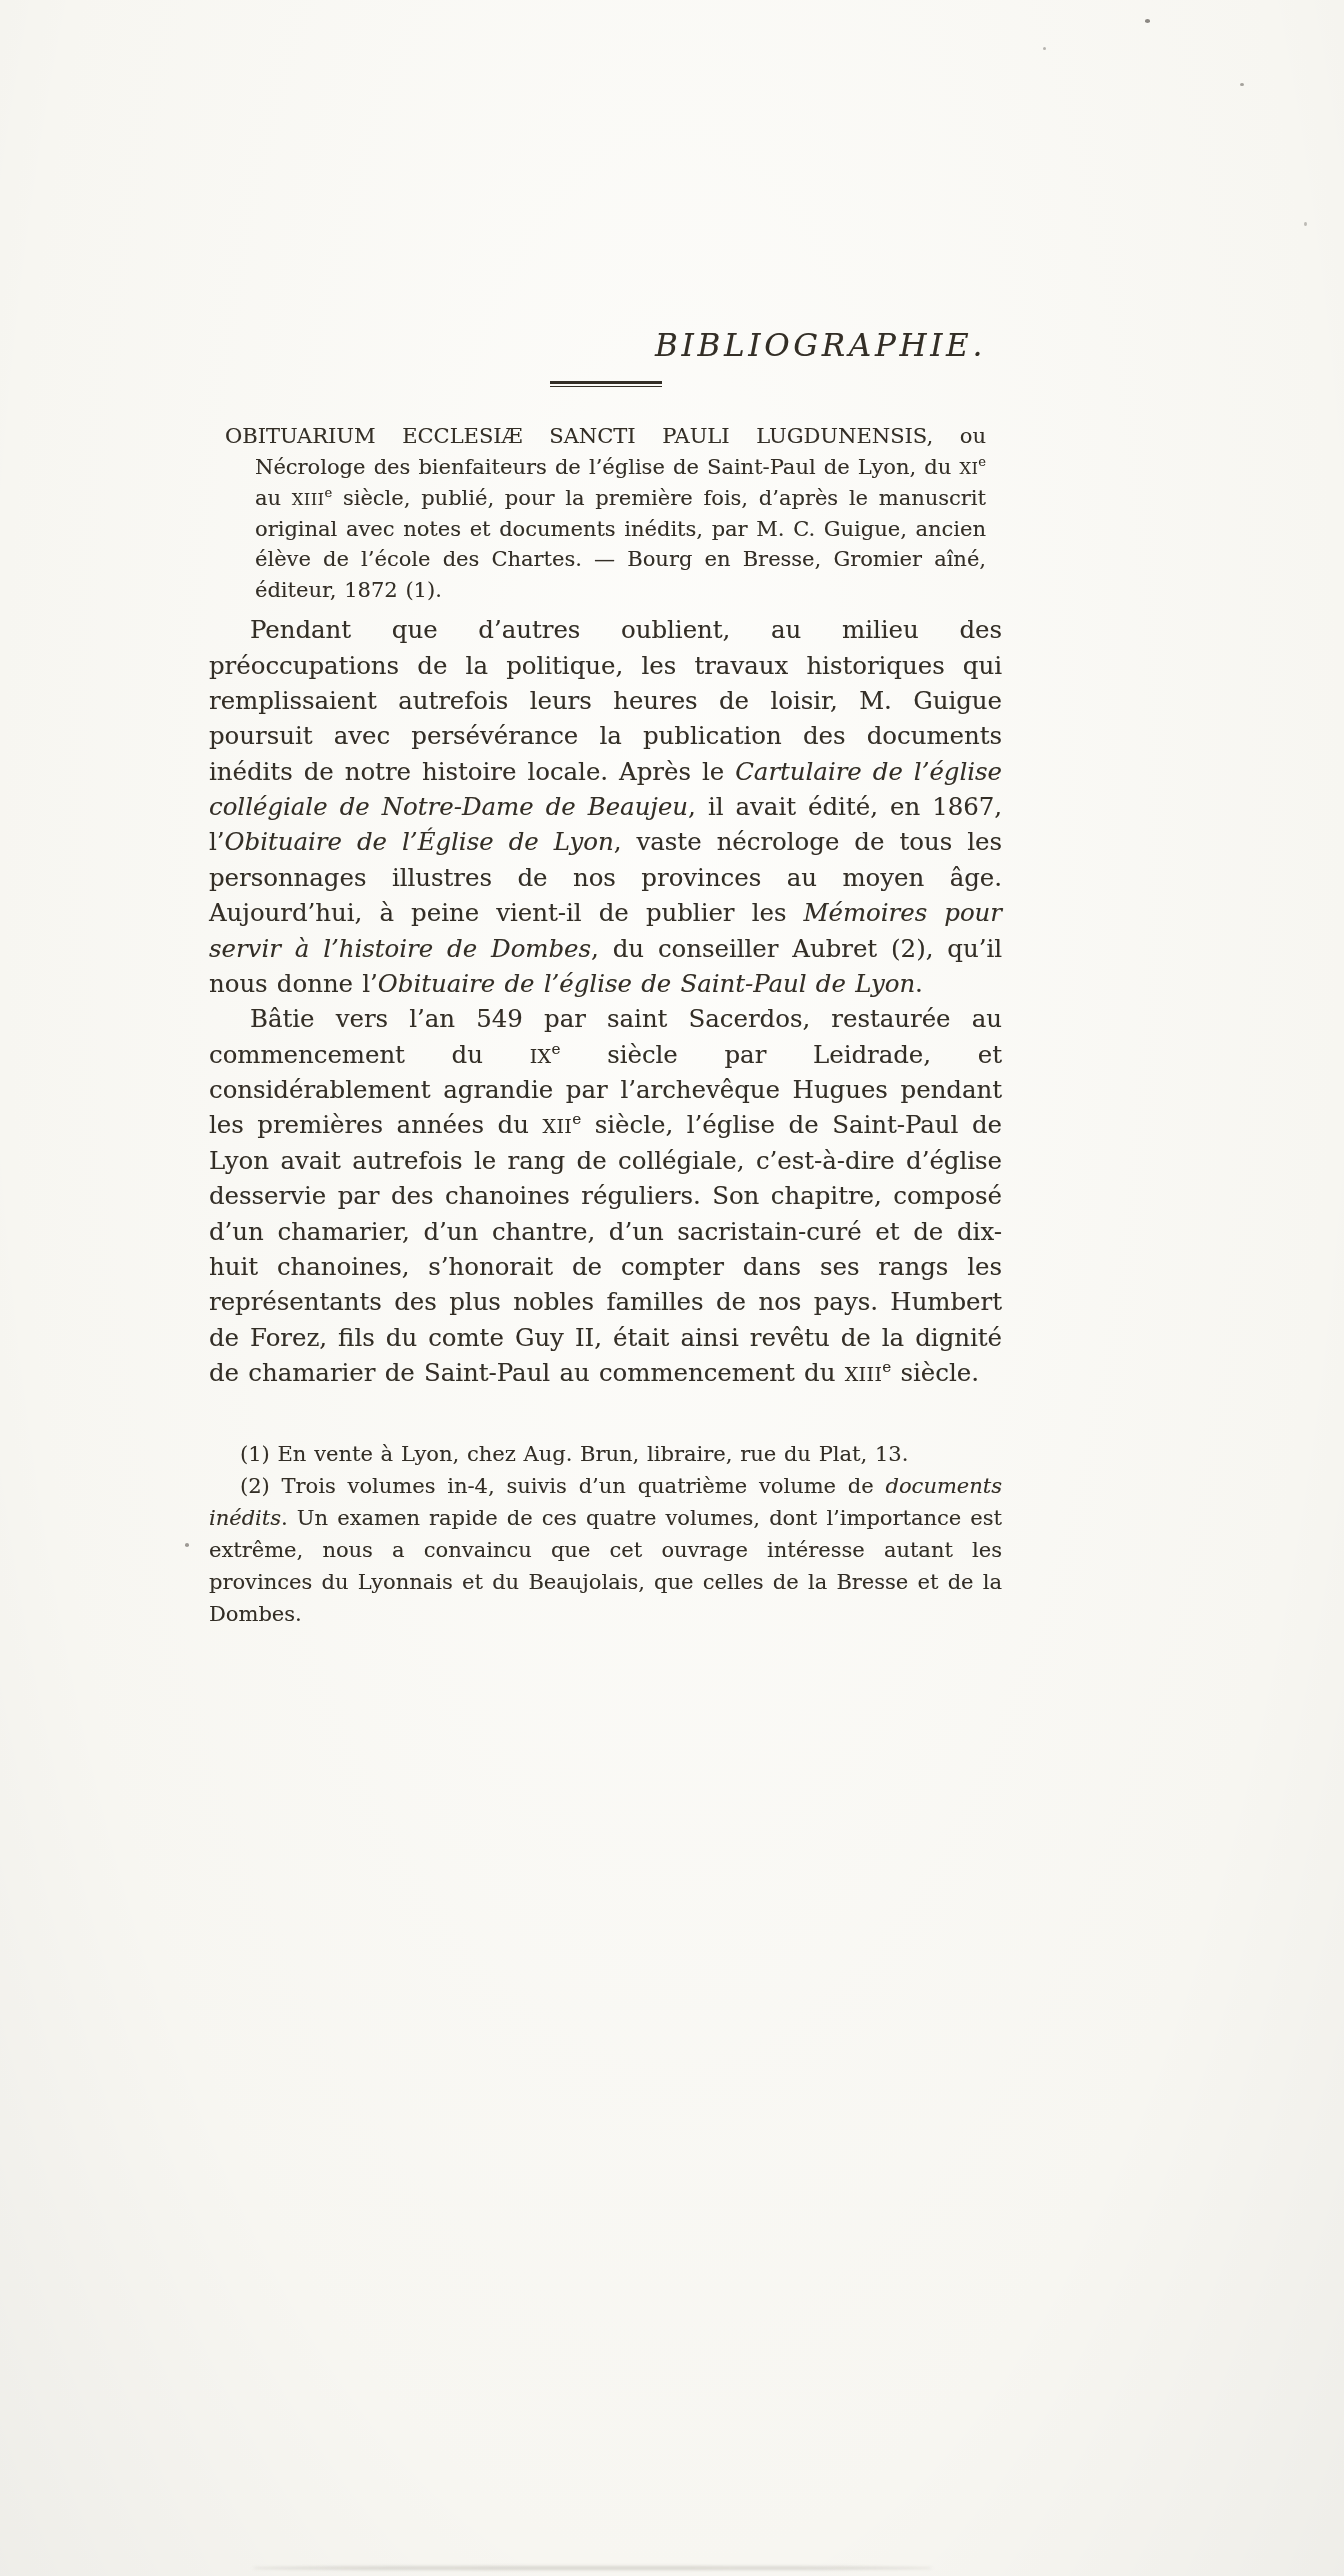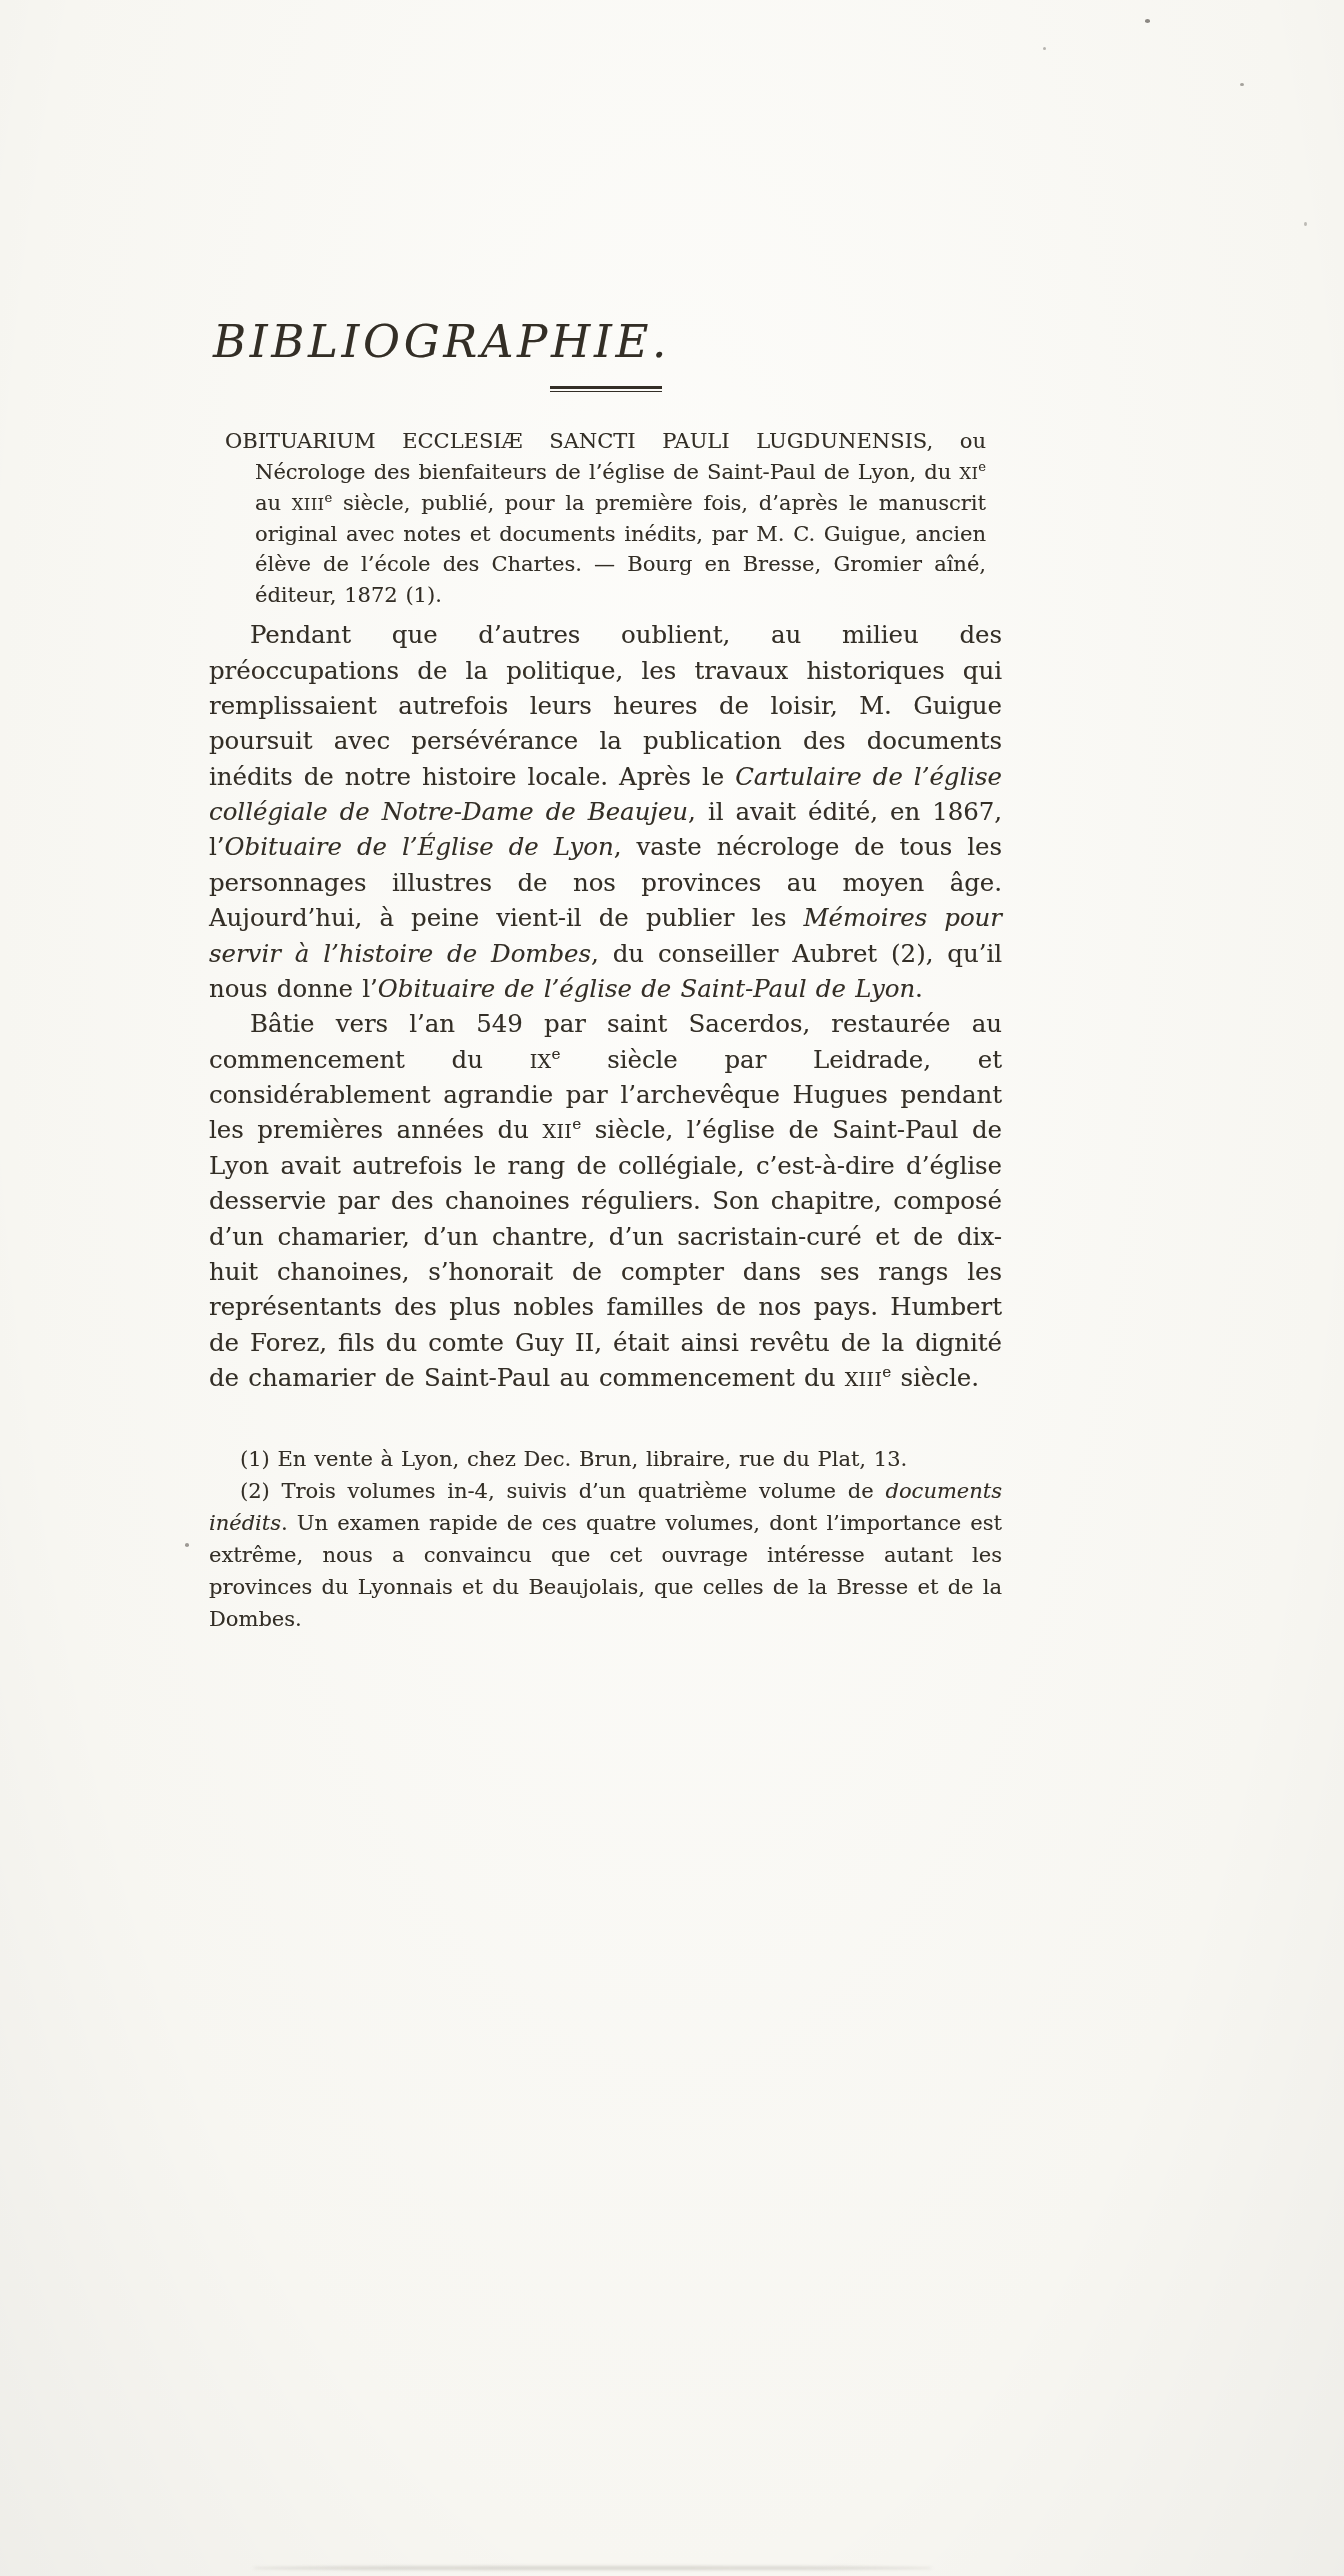--- a/index.html
+++ b/index.html
@@ -12,23 +12,23 @@
     background:var(--paper);
     background-image: radial-gradient(ellipse at 50% 32%, rgba(255,255,255,0.55), rgba(0,0,0,0.015) 70%, rgba(0,0,0,0.05));
     color:var(--ink);
     overflow:hidden;
     text-shadow: 0.2px 0.2px 0.5px rgba(50,45,35,0.30);
   }
 
   .content { position:absolute; left:209px; top:311px; width:793px; }
 
   .title {
-    margin:4px; text-align:left;
+    margin:16px; text-align:right;
     font-style:italic; font-weight:normal;
-    font-size:45px; letter-spacing:3.7px;
+    font-size:31px; letter-spacing:3.7px;
   }
   .title-rule {
     width:112px; height:6px;
     margin:18px auto 0;
     border-top:3px solid var(--ink);
     border-bottom:1.5px solid var(--ink);
   }
 
   .entry {
     margin:34px 16px 0;
@@ -76,21 +76,21 @@
     <div class="title-rule"></div>
 
     <p class="entry">OBITUARIUM ECCLESIÆ SANCTI PAULI LUGDUNENSIS, ou Nécrologe des bienfaiteurs de l’église de Saint-Paul de Lyon, du <span class="run-sc">xi</span><span class="run-sup">e</span> au <span class="run-sc">xiii</span><span class="run-sup">e</span> siècle, publié, pour la première fois, d’après le manuscrit original avec notes et documents inédits, par M. C. Guigue, ancien élève de l’école des Chartes. — Bourg en Bresse, Gromier aîné, éditeur, 1872 (1).</p>
 
     <div class="body-text">
         <p class="para">Pendant que d’autres oublient, au milieu des préoccupations de la politique, les travaux historiques qui remplissaient autrefois leurs heures de loisir, M. Guigue poursuit avec persévérance la publication des documents inédits de notre histoire locale. Après le <span class="run-i">Cartulaire de l’église collégiale de Notre-Dame de Beaujeu</span>, il avait édité, en 1867, l’<span class="run-i">Obituaire de l’Église de Lyon</span>, vaste nécrologe de tous les personnages illustres de nos provinces au moyen âge. Aujourd’hui, à peine vient-il de publier les <span class="run-i">Mémoires pour servir à l’histoire de Dombes</span>, du conseiller Aubret (2), qu’il nous donne l’<span class="run-i">Obituaire de l’église de Saint-Paul de Lyon</span>.</p>
         <p class="para">Bâtie vers l’an 549 par saint Sacerdos, restaurée au commencement du <span class="run-sc">ix</span><span class="run-sup">e</span> siècle par Leidrade, et considérablement agrandie par l’archevêque Hugues pendant les premières années du <span class="run-sc">xii</span><span class="run-sup">e</span> siècle, l’église de Saint-Paul de Lyon avait autrefois le rang de collégiale, c’est-à-dire d’église desservie par des chanoines réguliers. Son chapitre, composé d’un chamarier, d’un chantre, d’un sacristain-curé et de dix-huit chanoines, s’honorait de compter dans ses rangs les représentants des plus nobles familles de nos pays. Humbert de Forez, fils du comte Guy II, était ainsi revêtu de la dignité de chamarier de Saint-Paul au commencement du <span class="run-sc">xiii</span><span class="run-sup">e</span> siècle.</p>
       </div>
 
     <div class="footnotes">
-        <p class="para">(1) En vente à Lyon, chez Dec. Brun, libraire, rue du Plat, 13.</p>
+        <p class="para">(1) En vente à Lyon, chez Aug. Brun, libraire, rue du Plat, 13.</p>
         <p class="para">(2) Trois volumes in-4, suivis d’un quatrième volume de <span class="run-i">documents inédits</span>. Un examen rapide de ces quatre volumes, dont l’importance est extrême, nous a convaincu que cet ouvrage intéresse autant les provinces du Lyonnais et du Beaujolais, que celles de la Bresse et de la Dombes.</p>
       </div>
 
   </div>
 
   <div class="speck s1"></div>
   <div class="speck s2"></div>
   <div class="speck s3"></div>
   <div class="speck s4"></div>
   <div class="speck s5"></div>

